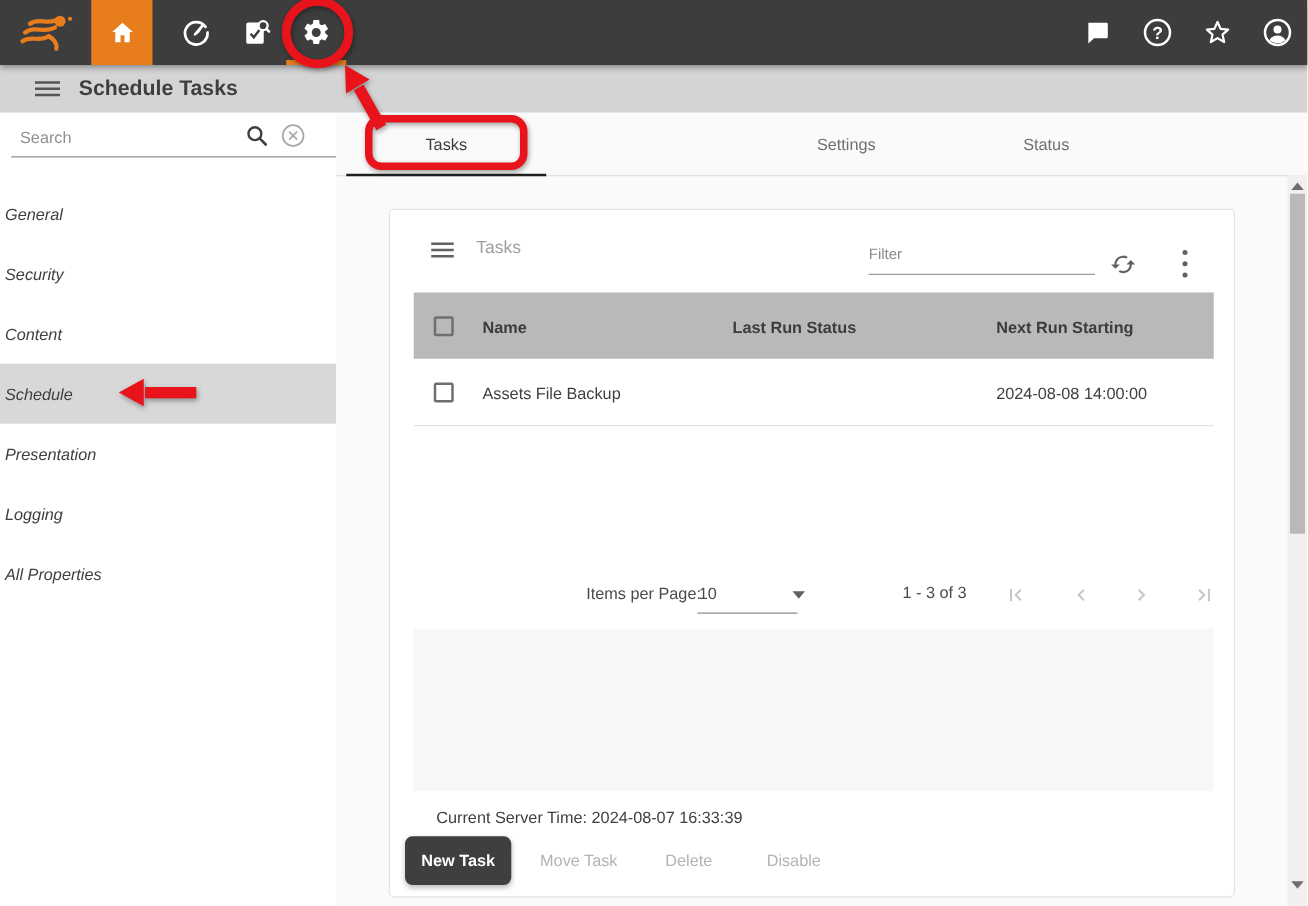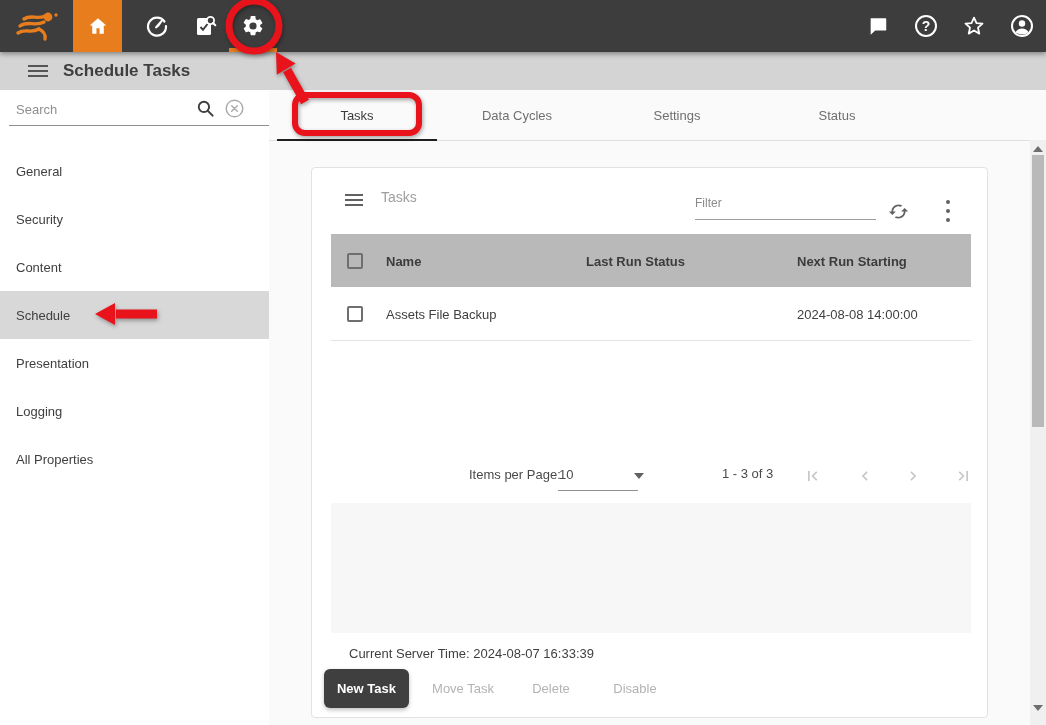--- a/index.html
+++ b/index.html
@@ -31,22 +31,22 @@
   #page-title { position:absolute; left:63px; top:9px; font-size:17px; font-weight:bold; color:#3f3f3f; }
   .burger span { display:block; width:20px; height:2px; background:#555; margin-bottom:3px; }
 
   
   #sidebar { left:0; top:90px; width:292px; height:635px; background:#fff; border-right:1px solid #e0e0e0; }
   #search-placeholder { position:absolute; left:16px; top:12px; font-size:13px; color:#8f8f8f; }
   #search-underline { position:absolute; left:9px; right:8px; top:35px; height:1px; background:#8f8f8f; }
   #sidebar-search-icon { position:absolute; left:196px; top:9px; }
   #sidebar-clear-icon { position:absolute; left:224px; top:8px; }
   #side-items { position:absolute; left:0; top:57px; width:269px; }
-  .side-item { height:48px; display:flex; align-items:center; padding-left:16px;
-    font-size:13px; color:#3f3f3f; cursor:pointer; }
+  .side-item { height:48px; display:flex; align-items:center; padding-left:4px;
+    font-size:13px; color:#3f3f3f; cursor:pointer;font-style:italic; }
   .side-item.active { background:#d8d8d8; }
 
   
   #main { left:269px; top:90px; width:777px; height:635px; background:#fafafa; }
   #tabsbar { position:absolute; left:0; top:0; width:777px; height:51px; border-bottom:1px solid #e0e0e0; }
   .tab { position:absolute; top:0; width:160px; height:50px; display:flex; align-items:center;
     justify-content:center; font-size:13px; color:#6f6f6f; cursor:pointer; }
   .tab.active { color:#3c3c3c; }
   #tab-ind { position:absolute; left:8px; top:49px; width:160px; height:2px; background:#1f1f1f; }
 
@@ -203,21 +203,20 @@
       <div class="side-item active">Schedule</div>
       <div class="side-item">Presentation</div>
       <div class="side-item">Logging</div>
       <div class="side-item">All Properties</div>
     </div>
   </div>
 
   <div id="main" class="abs">
     <div id="tabsbar">
       <div class="tab active" style="left:8px">Tasks</div>
-      <div class="tab" style="left:168px">Data Cycles</div>
       <div class="tab" style="left:328px">Settings</div>
       <div class="tab" style="left:488px">Status</div>
       <div id="tab-ind"></div>
     </div>
 
     <div id="card">
 
       <div id="card-burger" class="burger">
           <span></span>
           <span></span>

